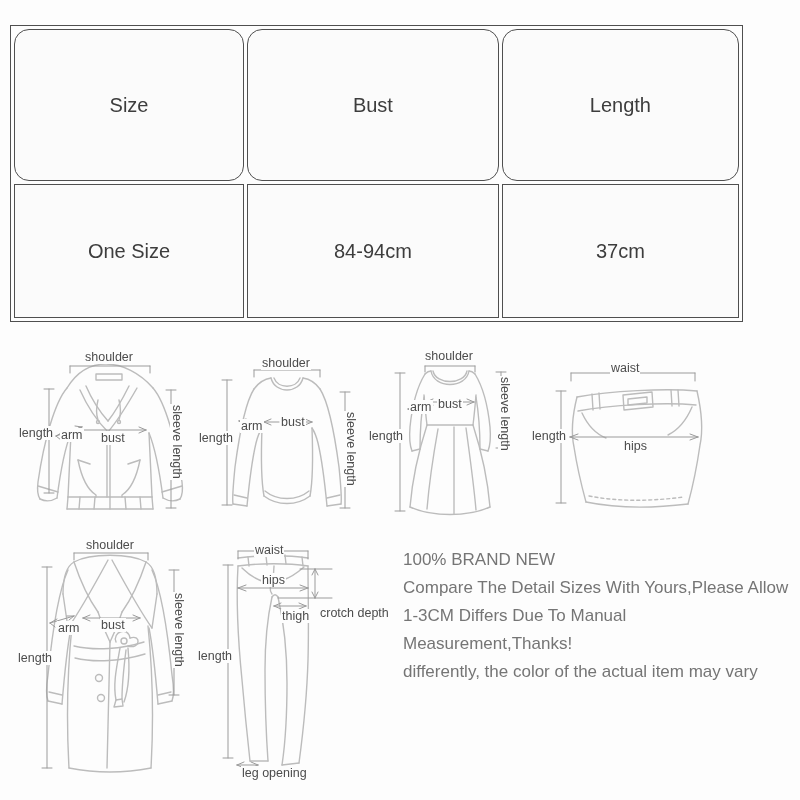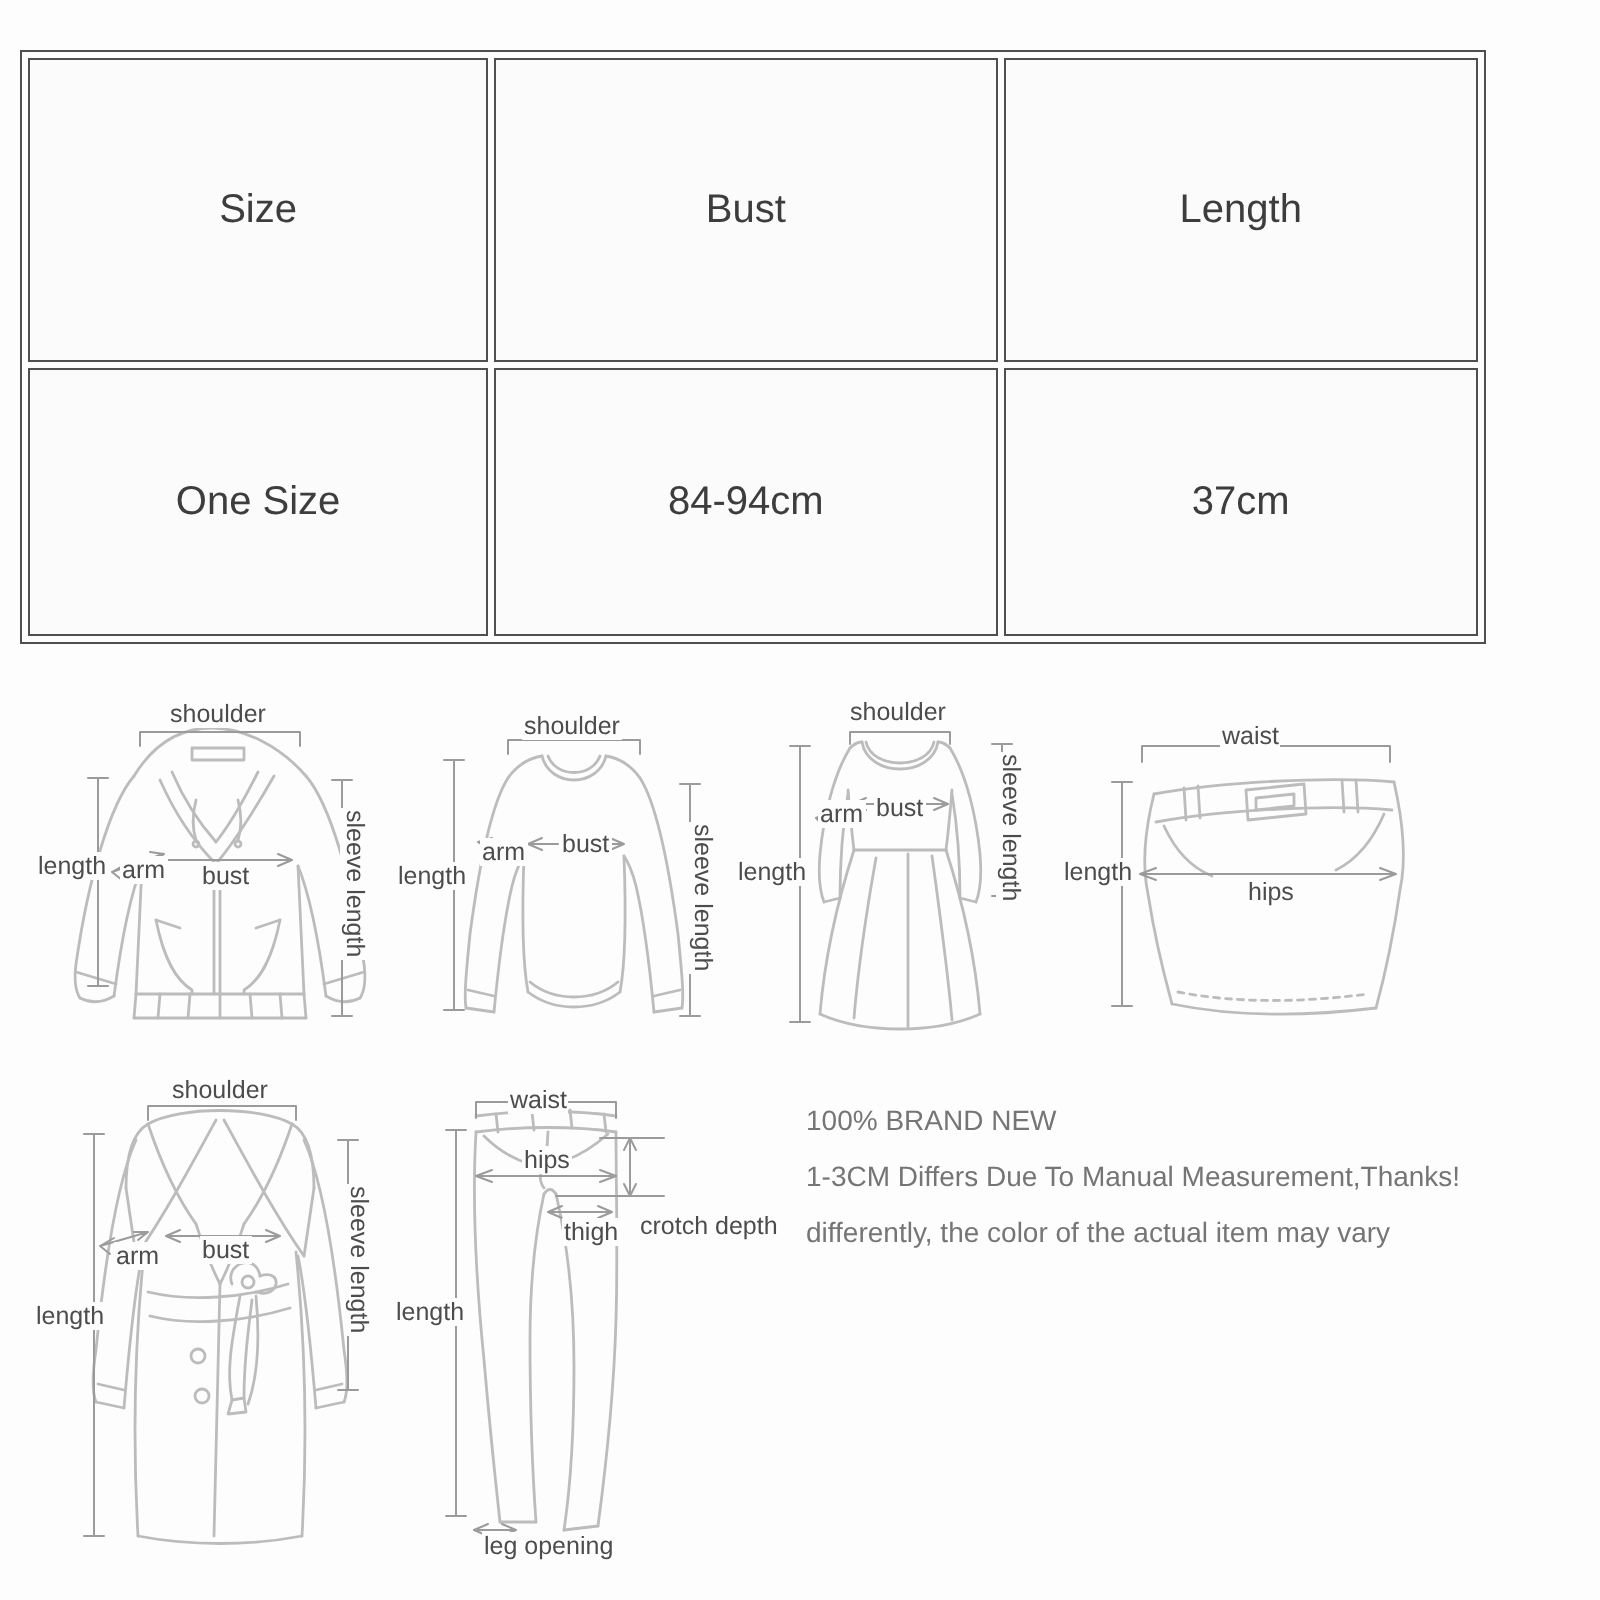--- a/index.html
+++ b/index.html
@@ -15,35 +15,35 @@
   }
   .size-table table {
     width:100%; height:100%;
     border-collapse:separate; border-spacing:3px; table-layout:fixed;
   }
   .size-table td {
     border:1px solid #4f4f4f; background:#fbfbfb;
     text-align:center; vertical-align:middle;
     font-size:20px; color:#3d3d3d;
   }
-  .size-table tr.hdr td { height:148px; }
+  .size-table tr.hdr td { height:148px;border-radius:15px; }
   
   .fig { position:absolute; }
   .fig svg { position:absolute; left:0; top:0; display:block; }
   .glabel {
     position:absolute; font-size:12.5px; line-height:1.15; color:#4c4c4c;
     white-space:nowrap; background:#fdfdfd; padding:0 1px;
   }
   .glabel.vert { writing-mode:vertical-rl; padding:1px 0; }
   .garm { stroke:#bcbcbc; fill:none; stroke-width:1.4; stroke-linecap:round; stroke-linejoin:round; }
   .meas { stroke:#9b9b9b; fill:none; stroke-width:1; stroke-linecap:round; }
   
   .notes {
     position:absolute; left:403px; top:546px; width:392px;
-    font-size:14px; line-height:28px; color:#757575;
+    font-size:17px; line-height:28px; color:#757575;
   }
 </style>
 </head>
 <body>
 
 <div class="size-table">
   <table>
     <colgroup>
         <col style="width:32%">
         <col style="width:35%">
@@ -296,15 +296,16 @@
   <span class="glabel" style="left:64px; top:8px;">waist</span>
   <span class="glabel" style="left:71px; top:38px;">hips</span>
   <span class="glabel" style="left:129px; top:43px;margin-top:28px;">crotch depth</span>
   <span class="glabel" style="left:91px; top:74px;">thigh</span>
   <span class="glabel" style="left:7px; top:114px;">length</span>
   <span class="glabel" style="left:32px; top:231px;margin-left:19px;">leg opening</span>
 </div>
 
 <div class="notes">
   <div>100% BRAND NEW</div>
+  <div>Compare The Detail Sizes With Yours,Please Allow</div>
   <div>1-3CM Differs Due To Manual Measurement,Thanks!</div>
   <div>differently, the color of the actual item may vary</div>
 </div>
 
 </body></html>

